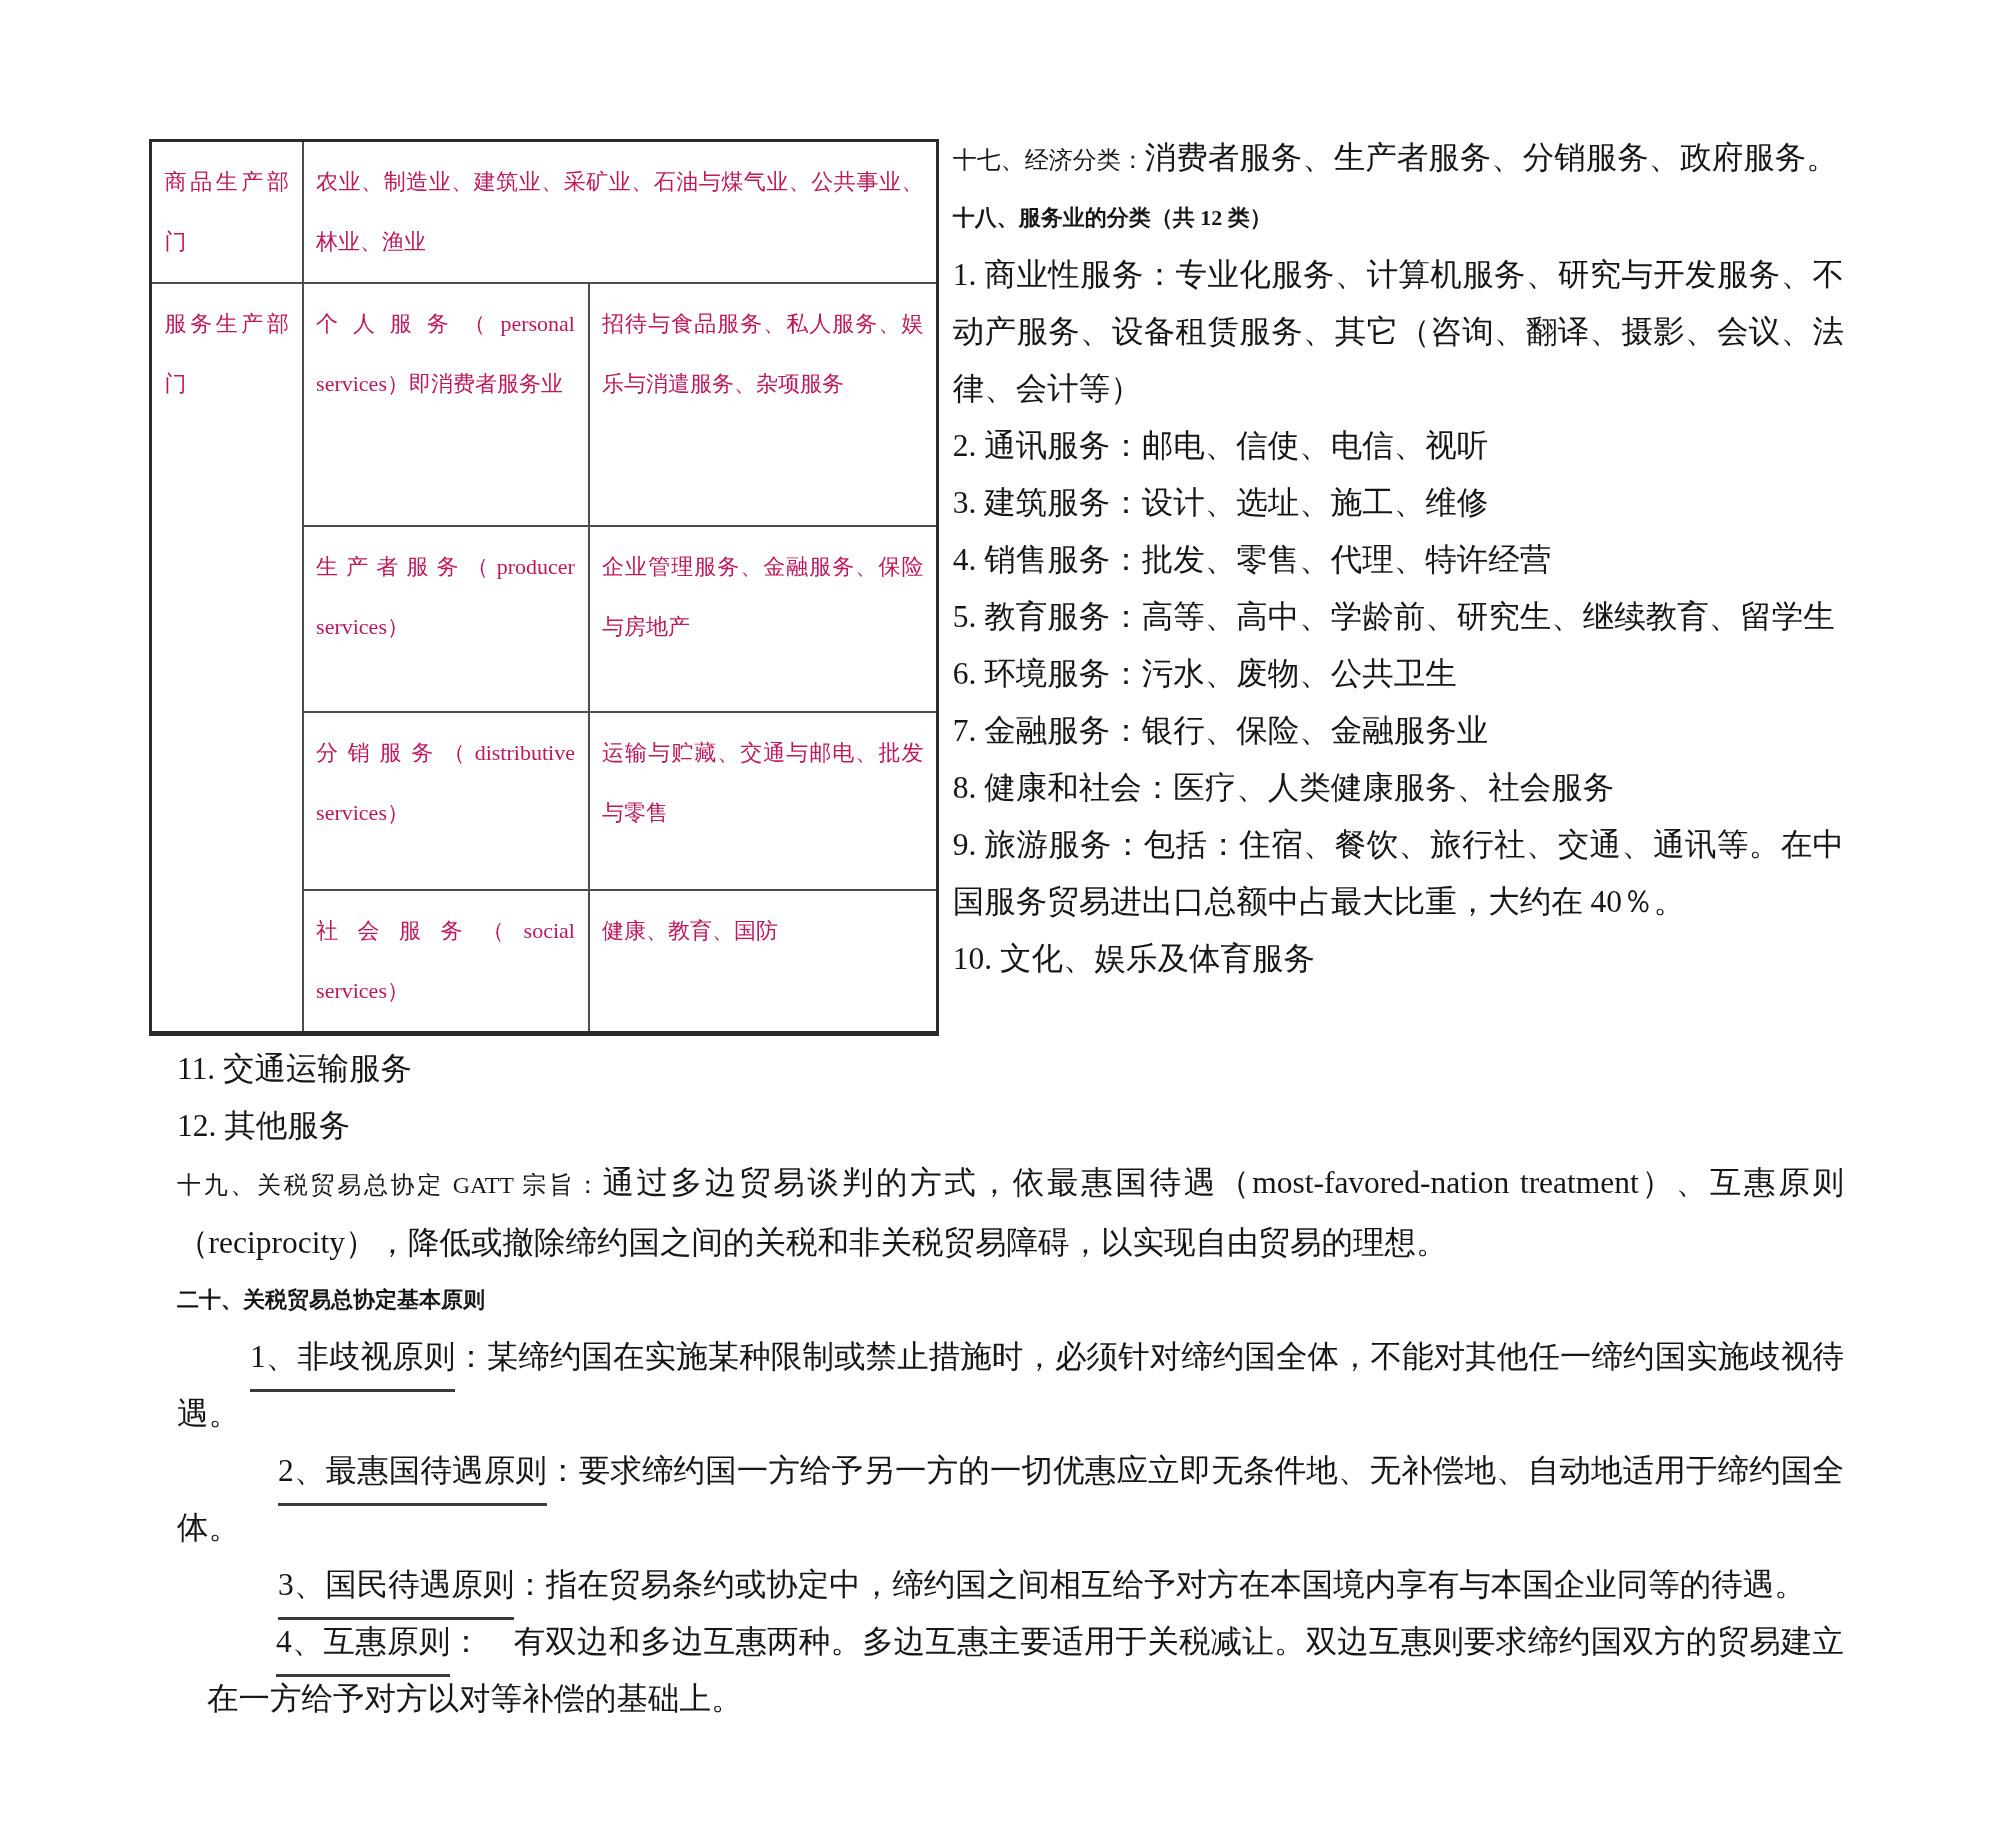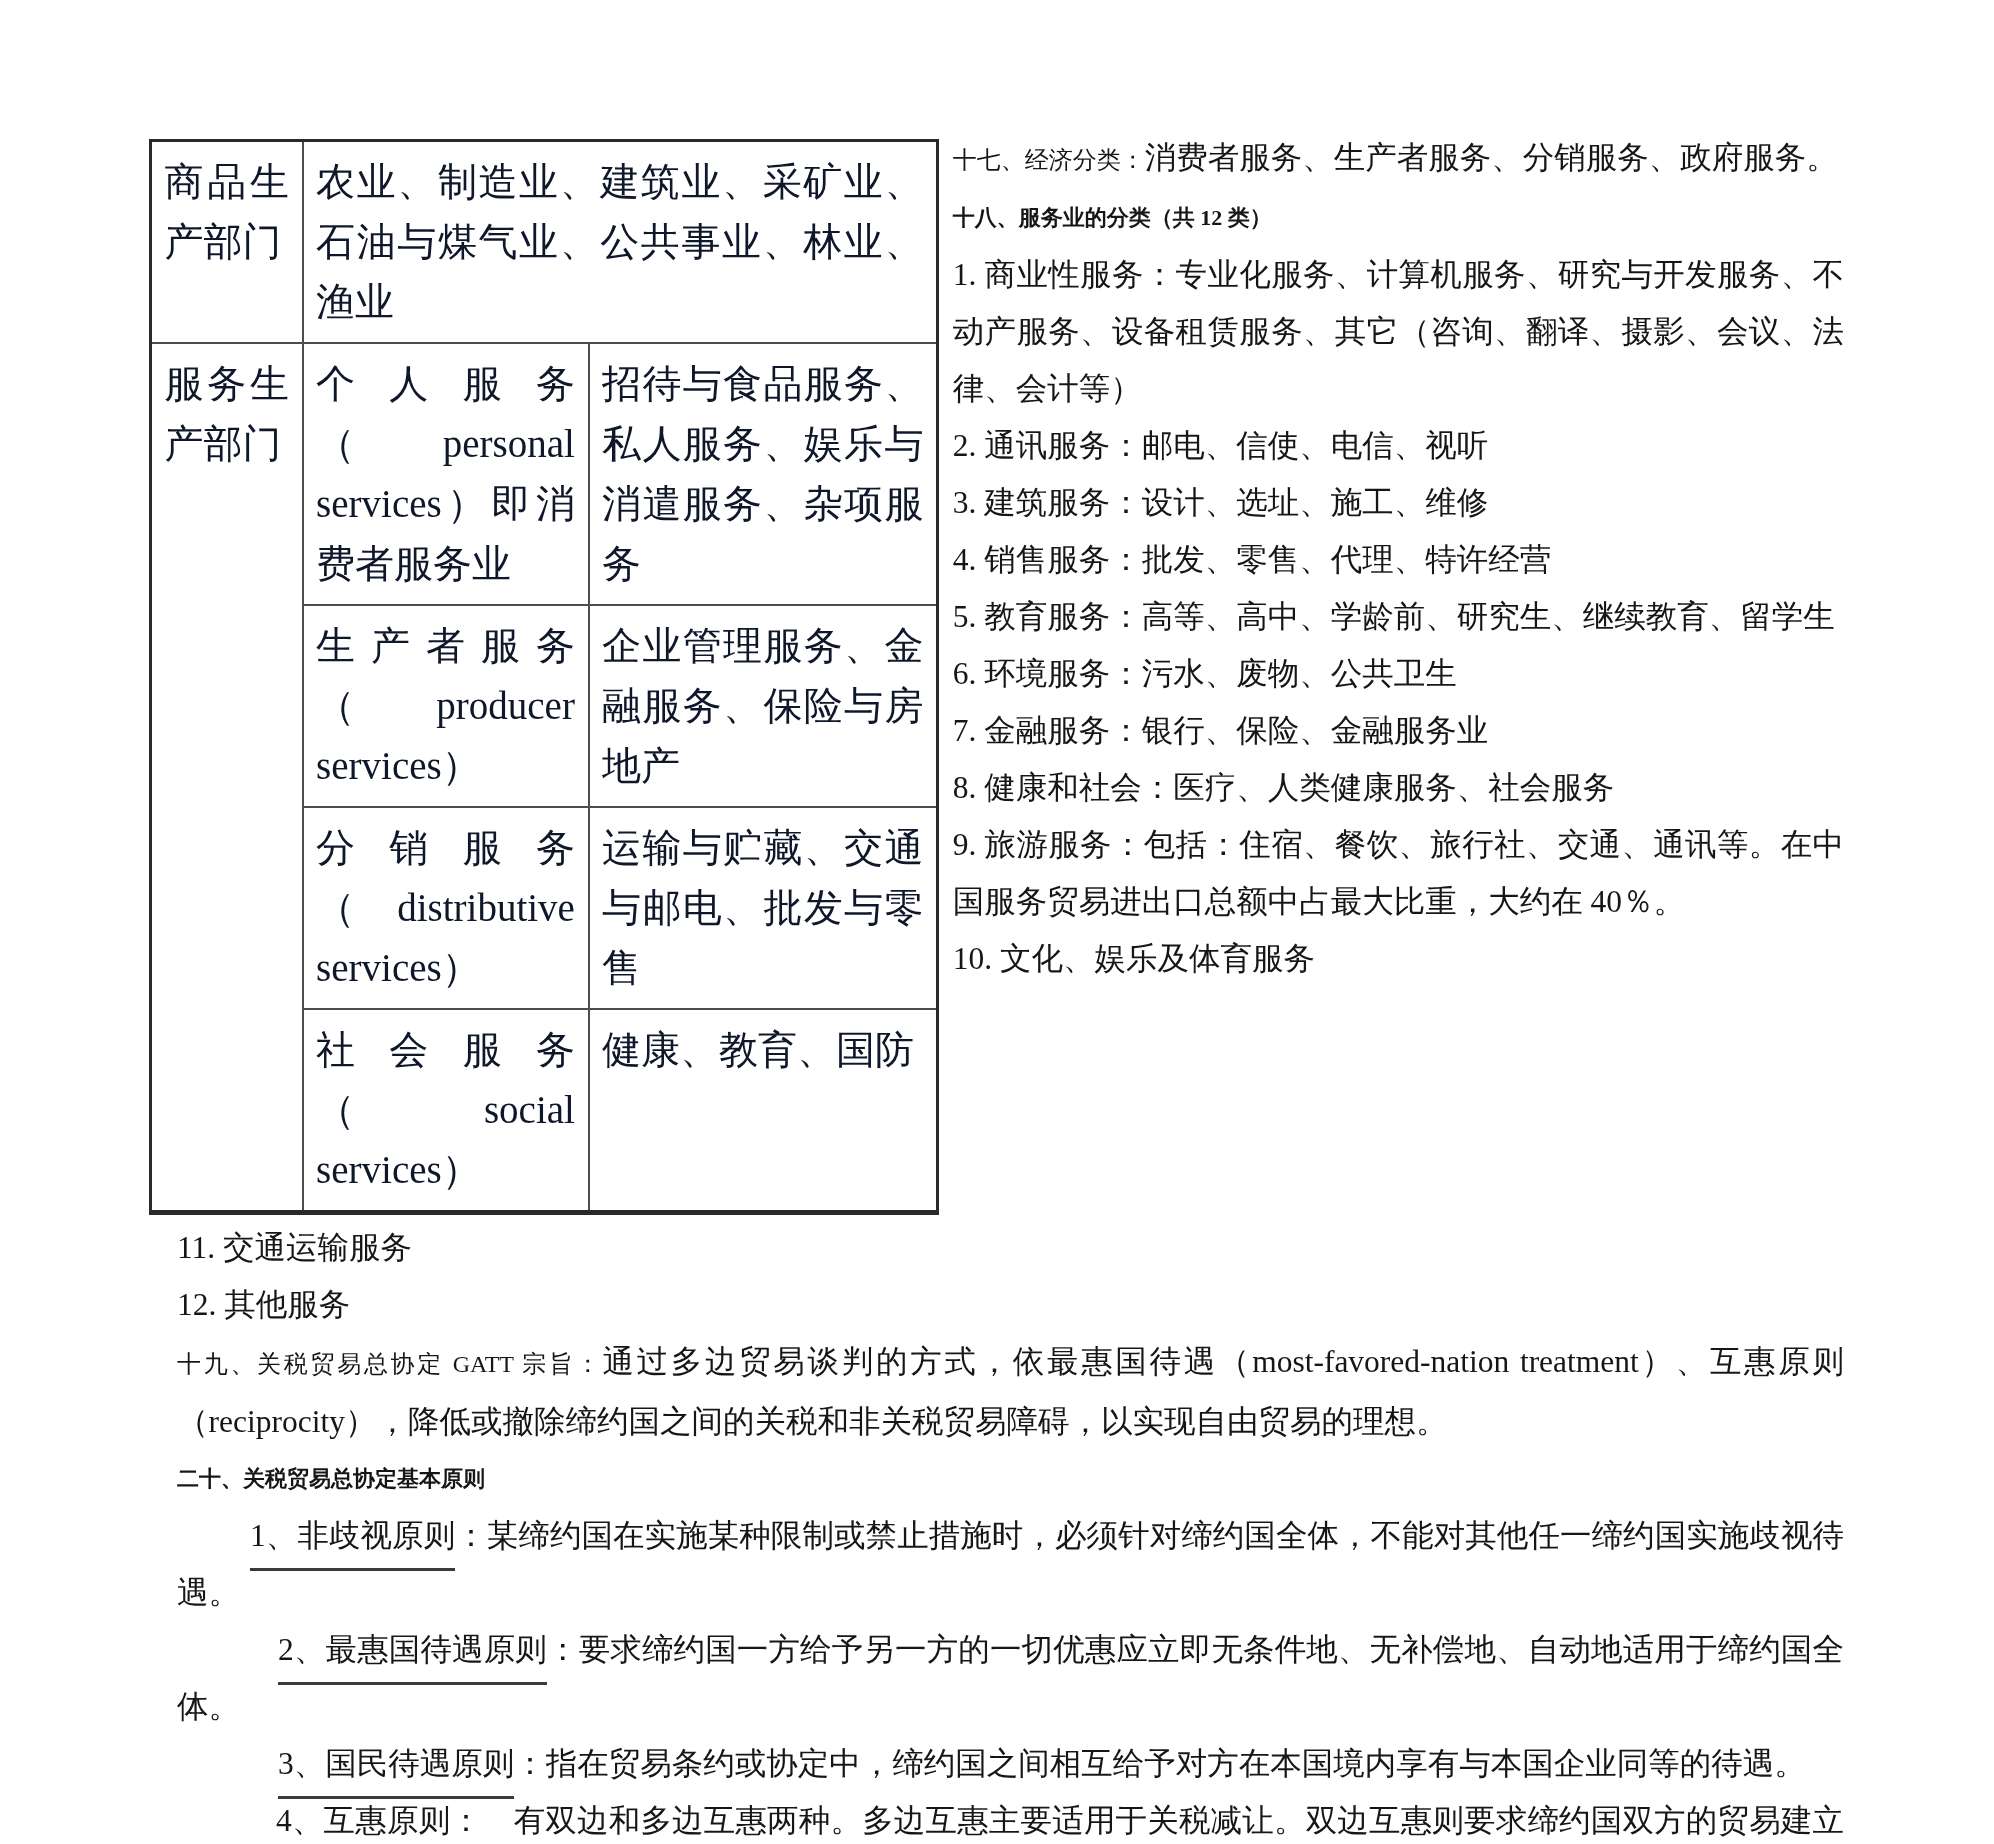--- a/index.html
+++ b/index.html
@@ -14,23 +14,23 @@
     font-size:31.5px;
     line-height:57px;
     overflow:hidden;
   }
   .top{display:flex;align-items:flex-start;}
   .tablewrap{flex:0 0 auto;width:786px;margin-top:10px;}
   table.cls{
     border-collapse:collapse;
     table-layout:fixed;
     width:786px;
-    font-size:39px;
+    font-size:22px;
     line-height:60px;
-    color:#0f172a;
+    color:#be185d;
     border:3.8px solid #2a2a2a;
     border-bottom-width:5.7px;
   }
   table.cls td{
     border:2.5px solid #4d4d4d;
     vertical-align:top;
     padding:10px 12.6px;
     text-align:justify;
     overflow:hidden;
   }

